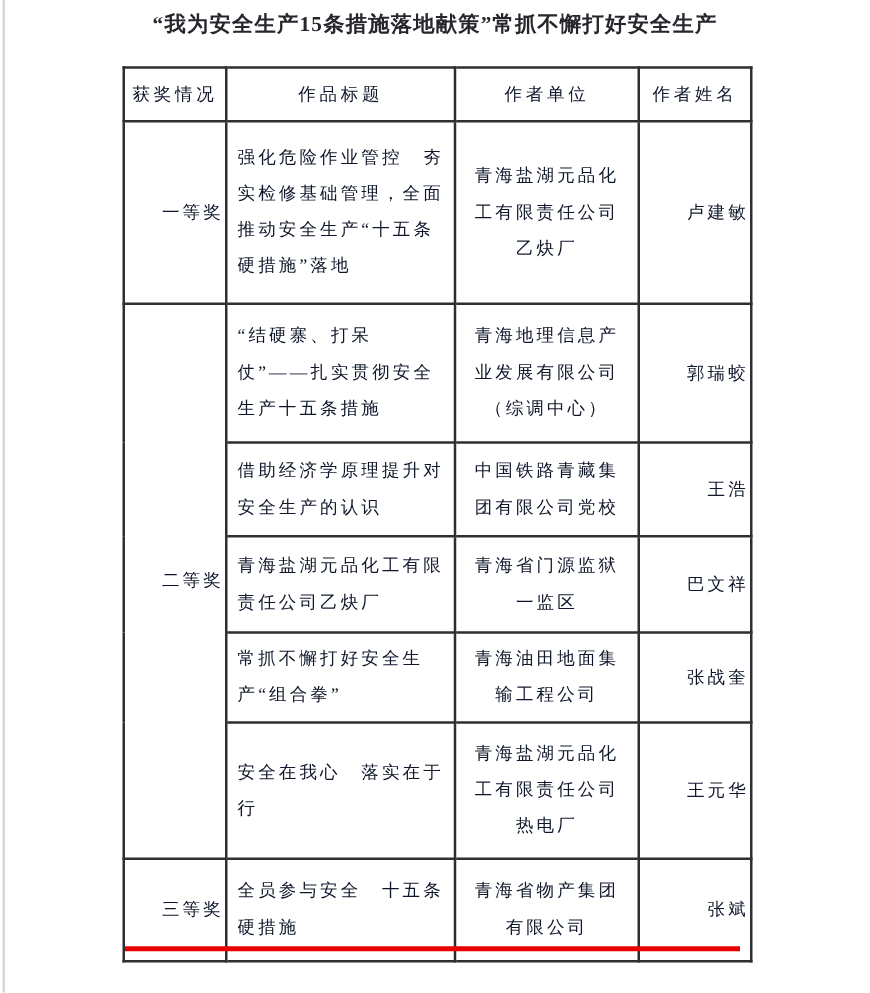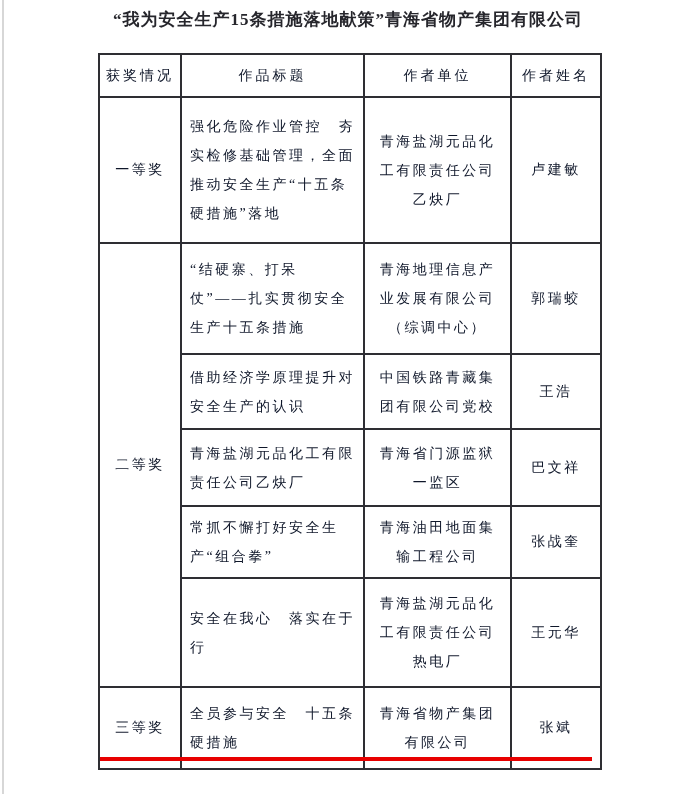--- a/index.html
+++ b/index.html
@@ -67,21 +67,21 @@
   tr.r5 { height: 72px; padding-left: 36px; }
   tr.r6 { height: 109px; }
   tr.r7 { height: 82px; }
 
   table.awards th {
     text-align: center;
     letter-spacing: 3px;
   }
   td.award-cell,
   td.name-cell {
-    text-align: center;
+    text-align: right;
     margin-top: 24px;
   }
   td.title-cell {
     text-align: left;
     padding: 6px 8px;
     line-height: 29px;
   }
   td.org-cell {
     text-align: center;
     padding: 4px 10px;
@@ -94,21 +94,21 @@
     width: 492px;
     height: 4px;
     background: #e80000;
   }
 </style>
 </head>
 <body>
 
 <div class="page-edge"></div>
 
-<h1 class="doc-title">“我为安全生产15条措施落地献策”青海省物产集团有限公司</h1>
+<h1 class="doc-title">“我为安全生产15条措施落地献策”常抓不懈打好安全生产</h1>
 
 <table class="awards">
   <colgroup>
     <col class="c-award">
     <col class="c-title">
     <col class="c-org">
     <col class="c-name">
   </colgroup>
   <thead>
     <tr class="hrow">

